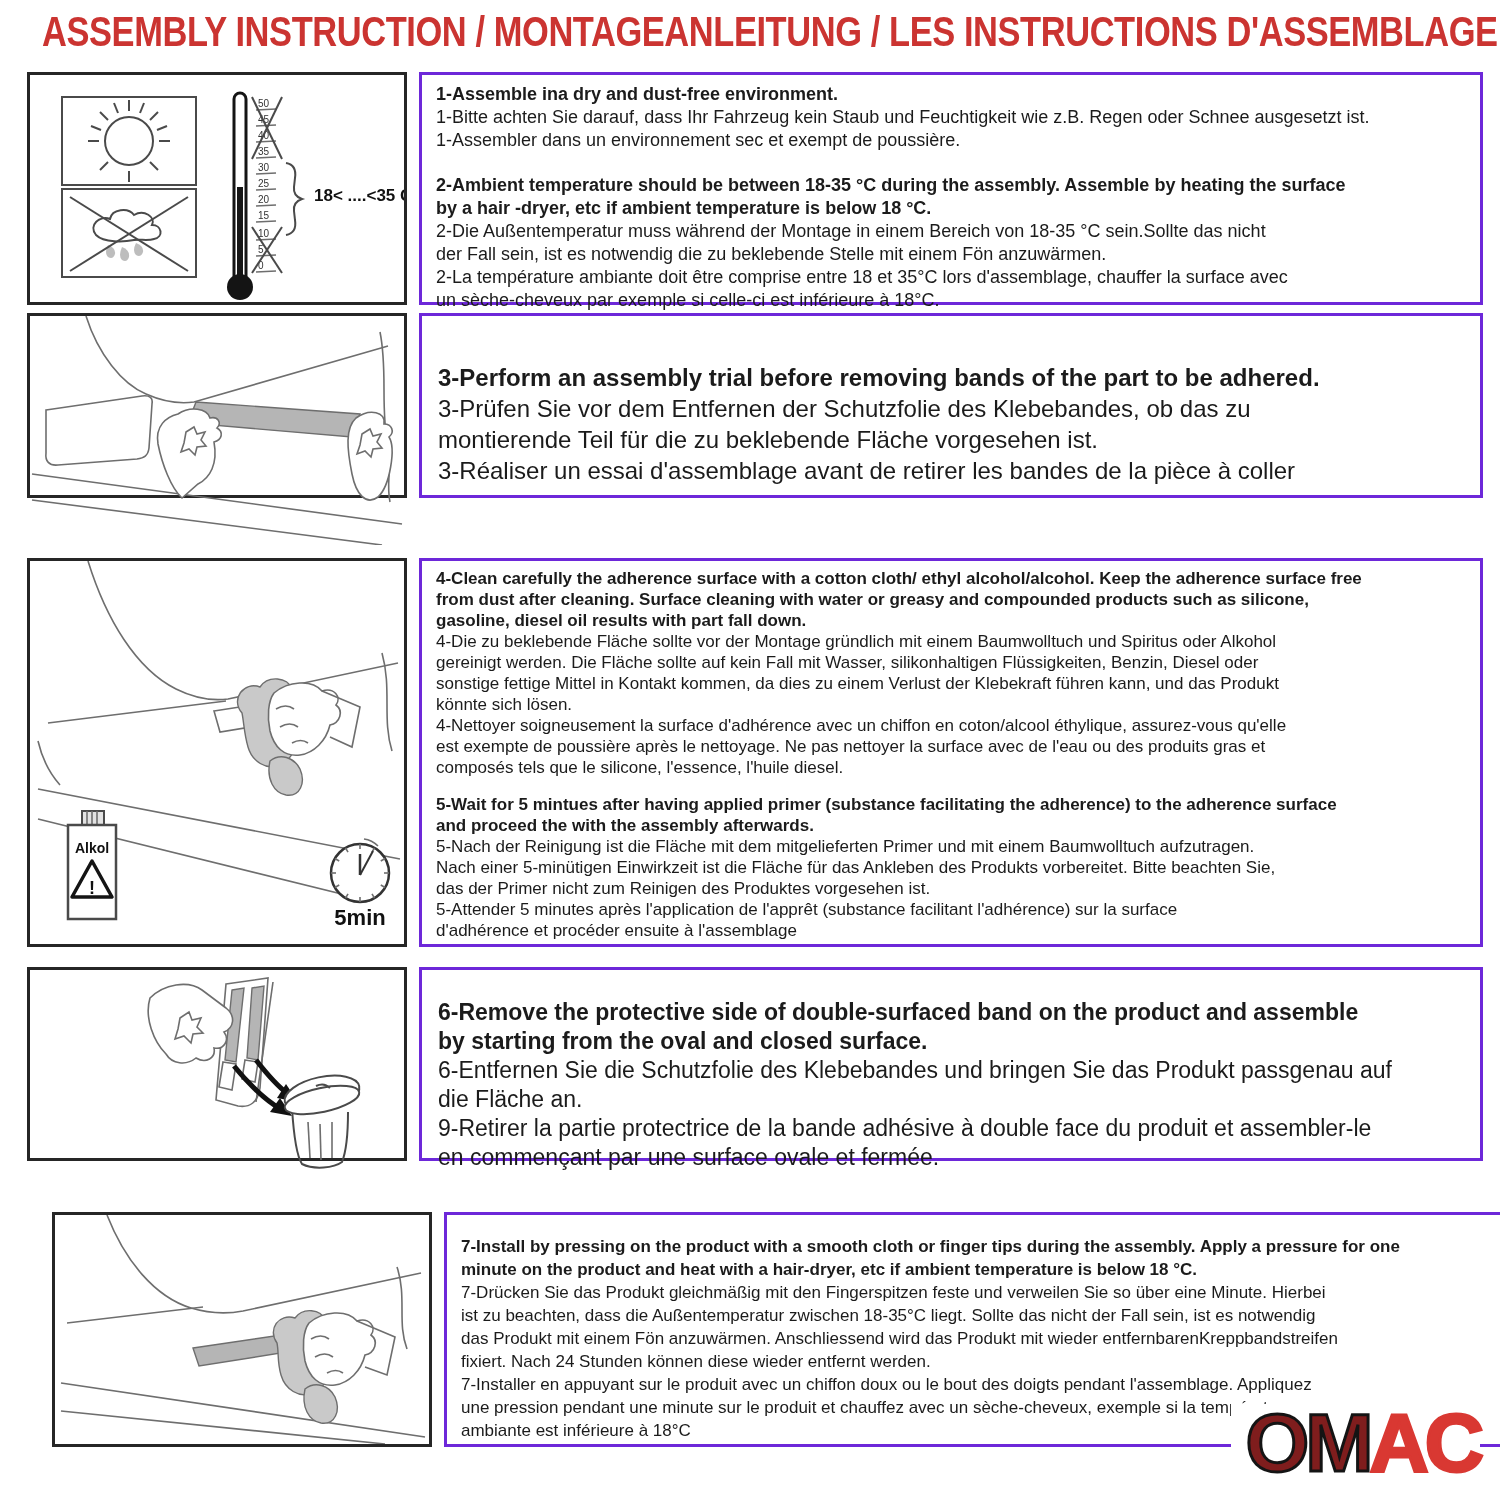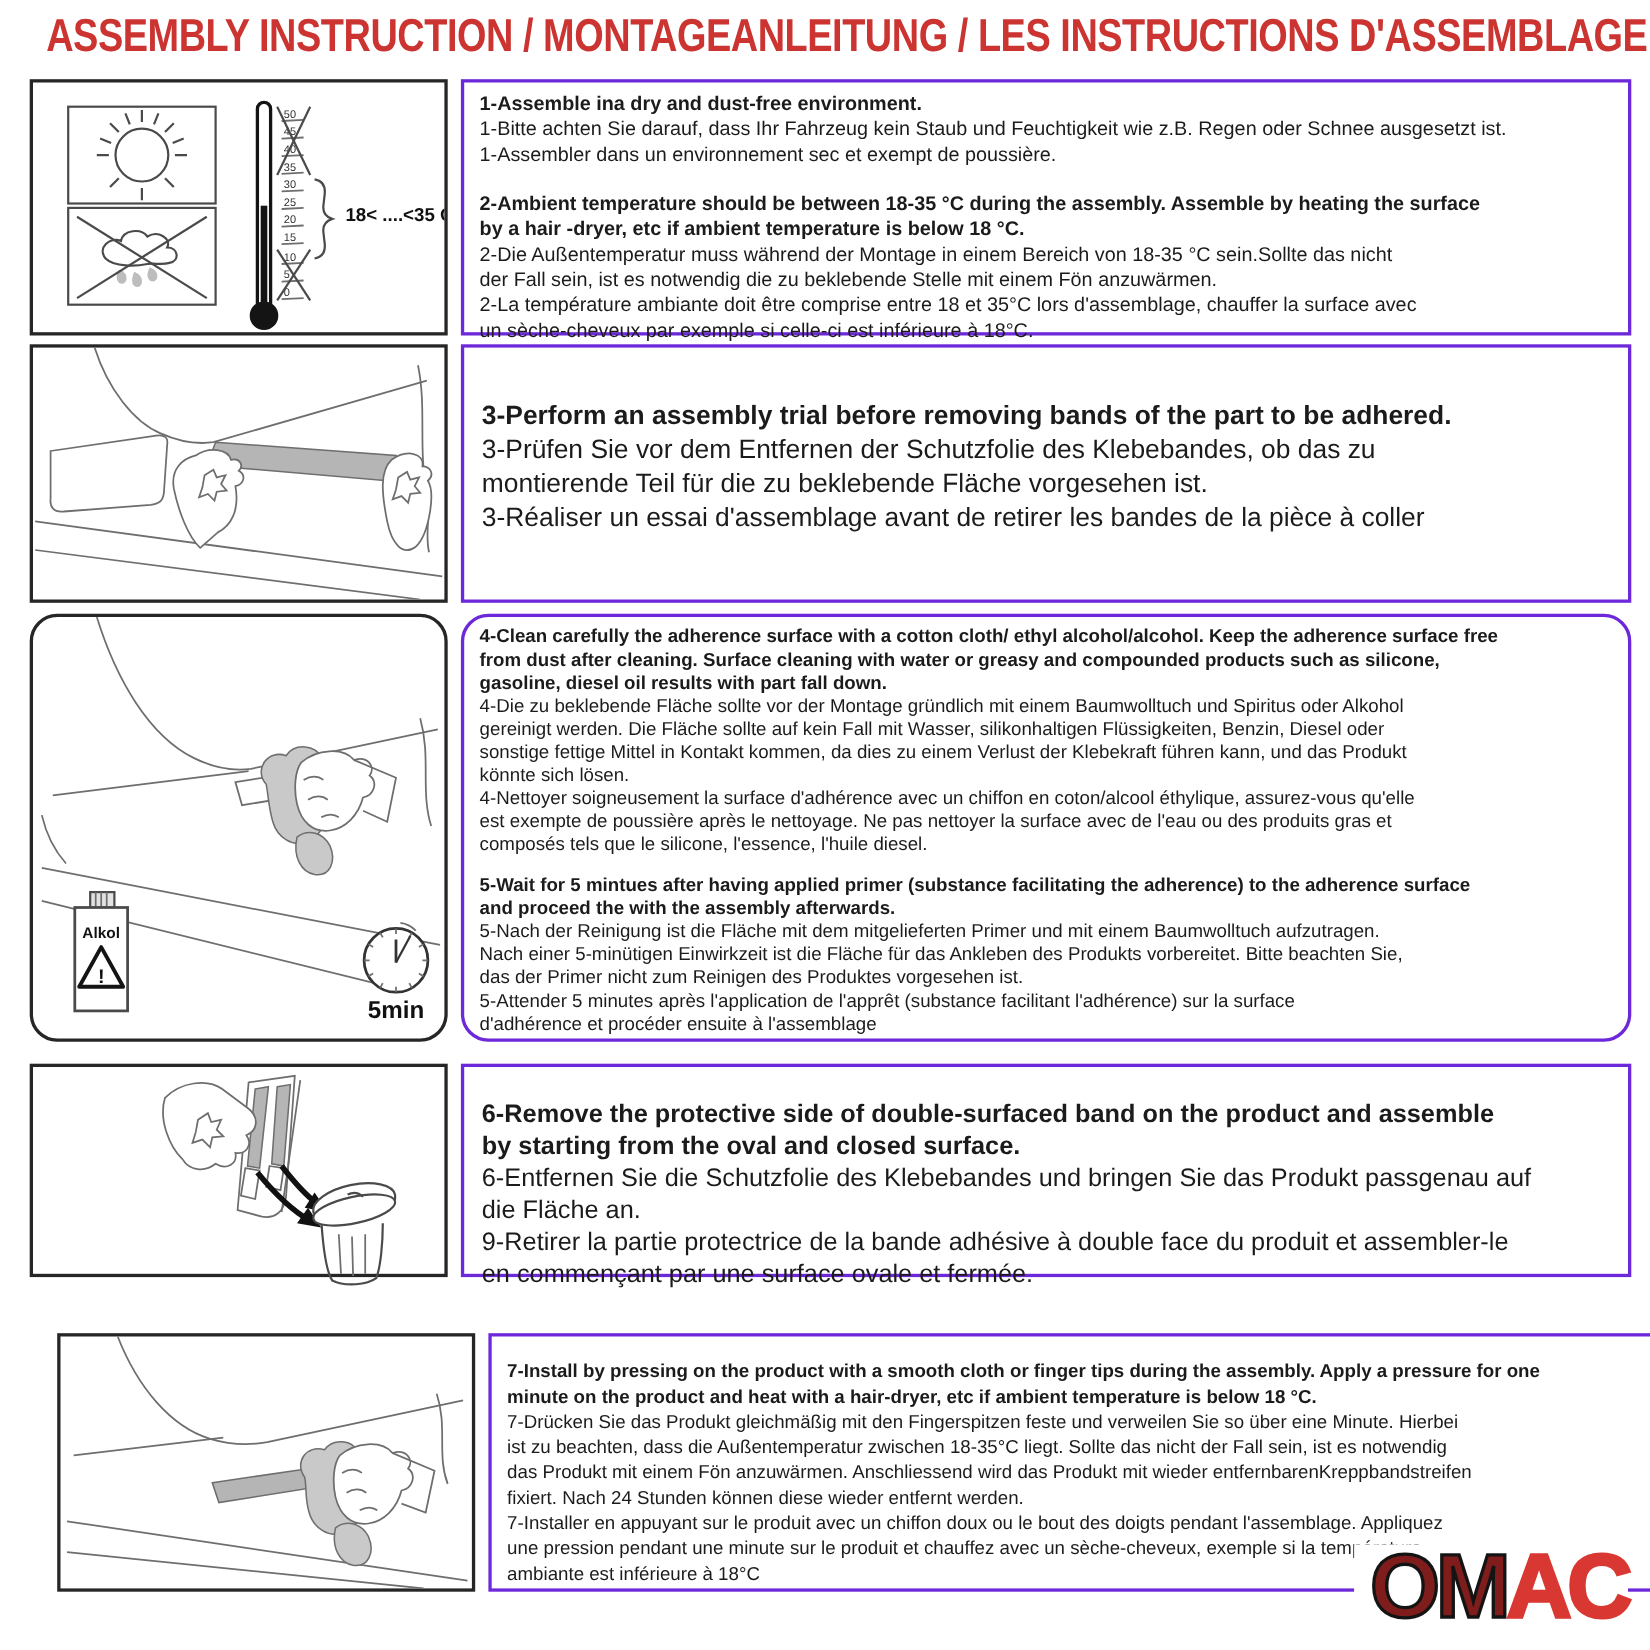--- a/index.html
+++ b/index.html
@@ -3,21 +3,21 @@
 <meta charset="utf-8">
 <style>
   html,body{margin:0;padding:0;background:#ffffff;}
   .page{position:relative;width:1500px;height:1500px;background:#fff;
         font-family:"Liberation Sans","DejaVu Sans",sans-serif;color:#1b1b1b;overflow:hidden;}
   .doc-title{position:absolute;left:42px;top:8px;font-size:42px;font-weight:bold;
         color:#cb3431;white-space:nowrap;transform:scaleX(0.82);transform-origin:left top;
         letter-spacing:-0.5px;}
   .img-box{position:absolute;left:27px;width:380px;border:3px solid #262626;background:#fff;box-sizing:border-box;}
   .txt-box{position:absolute;left:419px;width:1064px;border:3px solid #6d28d9;background:#fff;box-sizing:border-box;}
-  .r1{top:72px;height:233px;} .r2{top:313px;height:235px;} .r3{top:558px;height:389px;border-radius:25px;}
+  .r1{top:72px;height:233px;} .r2{top:313px;height:185px;} .r3{top:558px;height:389px;}
   .r4{top:967px;height:194px;} .r5{top:1212px;height:235px;margin-left:25px;}
   .para{margin:0;white-space:pre-line;}
   .bold{font-weight:bold;}
   .s1{padding:8px 14px;font-size:18px;line-height:23px;}
   .s2{padding:46px 16px;font-size:24px;line-height:31px;}
   .s3{padding:7px 14px;font-size:17px;line-height:21px;}
   .s4{padding:28px 16px;font-size:23px;line-height:29px;}
   .s5{padding:20px 14px;font-size:17px;line-height:23px;}
   .gap22{height:22px;} .gap16{height:16px;}
   .logo{position:absolute;right:20px;top:1404px;height:84px;padding-left:14px;background:#fff;

